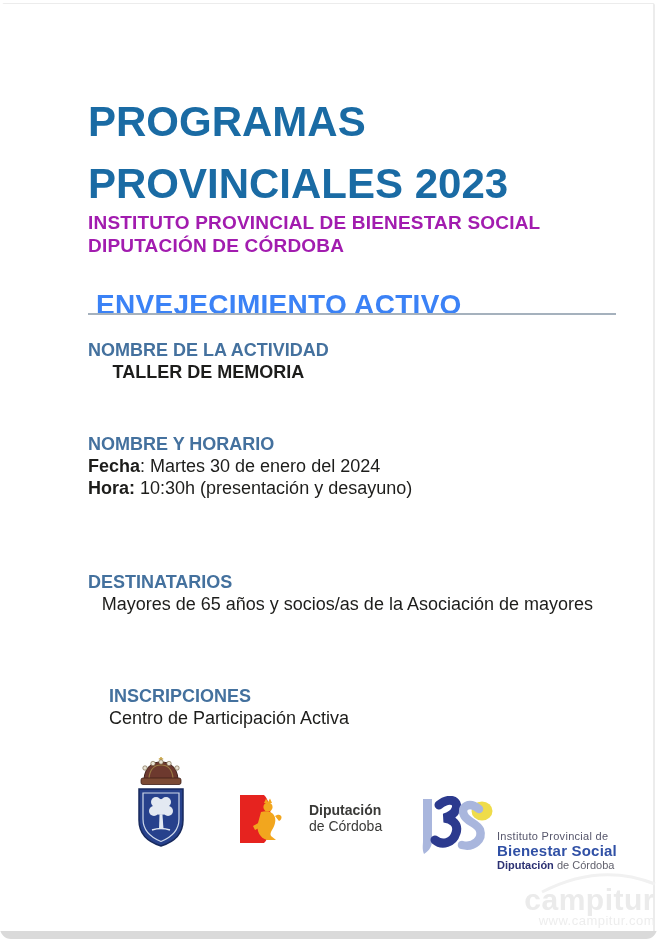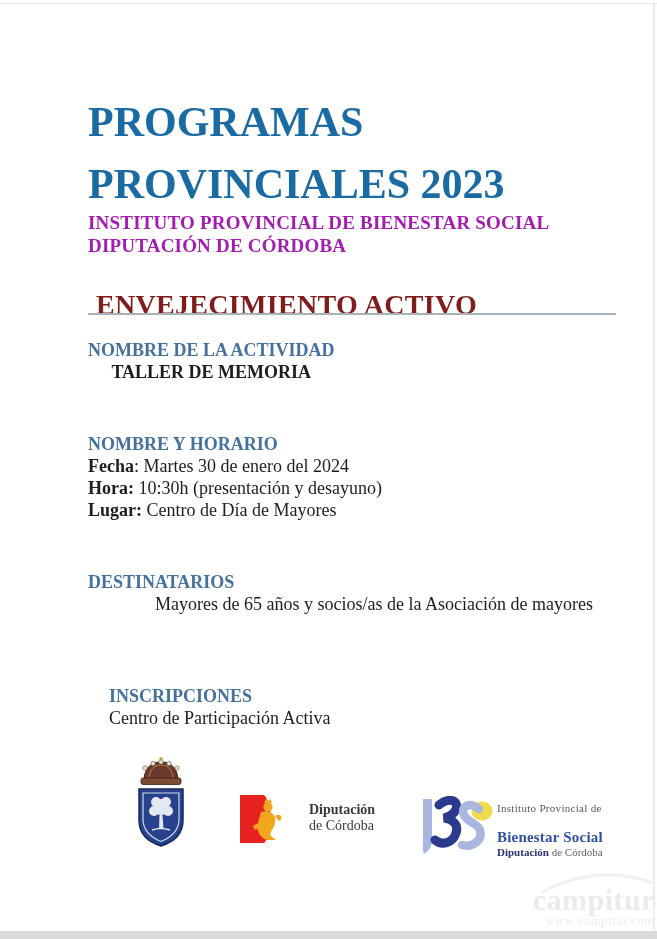--- a/index.html
+++ b/index.html
@@ -1,48 +1,48 @@
 <!DOCTYPE html>
 <html><head>
 <meta charset="utf-8">
 <style>
   html,body{margin:0;padding:0;background:#ffffff;}
   .page{
     position:relative;width:657px;height:939px;background:#ffffff;overflow:hidden;
-    font-family:Liberation Serif, serif;color:#1d1d1b;
+    font-family:Liberation Sans, sans-serif;color:#1d1d1b;border-radius:11px;
   }
   .top-edge{position:absolute;left:0;top:3px;width:657px;height:1px;background:#ececec;}
   .right-edge{position:absolute;left:653px;top:4px;width:2px;height:927px;background:#ececec;}
   .bottom-bar{position:absolute;left:0;top:931px;width:657px;height:8px;background:#dadada;}
 
   .title{position:absolute;left:88px;top:91px;margin:0;font-size:42px;line-height:62px;
          font-weight:700;color:#1a6ba4;}
   .title span{display:block;}
   .subtitle{position:absolute;left:88px;top:211px;font-size:19px;line-height:23px;
             font-weight:700;color:#a21caf;letter-spacing:0.2px;}
   .subtitle span{display:block;}
 
   .program-heading{position:absolute;left:88px;top:280px;margin:8px;font-size:28px;line-height:34px;
-                   font-weight:700;color:#7f1d1d;letter-spacing:0.3px;}
+                   font-weight:700;color:#3b82f6;letter-spacing:0.3px;}
   .heading-rule{position:absolute;left:88px;top:313px;width:528px;height:2px;background:#a5b1bd;}
 
   .block{position:absolute;left:88px;font-size:18px;line-height:22px;color:#1d1d1b;}
   .block .label{color:#44719e;font-weight:700;}
   .block .bold{font-weight:700;text-align:center;}
   .block b{font-weight:700;margin-top:21px;}
   .recipients-text{width:505px;text-align:right;}
 
   
   .logo{position:absolute;}
   .dip-text{position:absolute;left:309px;top:802px;font-size:14px;line-height:16px;color:#3a3a38;}
   .dip-text .l1{font-weight:700;display:block;}
   .dip-text .l2{display:block;}
   .ibs-text{position:absolute;left:497px;top:802px;}
-  .ibs-l1{font-size:11px;line-height:12px;color:#56566b;letter-spacing:0.3px;}
-  .ibs-l2{font-size:15px;line-height:15px;font-weight:700;color:#3050a5;letter-spacing:0.2px;margin-top:16px;}
+  .ibs-l1{font-size:11px;line-height:12px;color:#56566b;letter-spacing:0.3px;margin-top:28px;}
+  .ibs-l2{font-size:15px;line-height:15px;font-weight:700;color:#3050a5;letter-spacing:0.2px;margin-top:1px;}
   .ibs-l3{font-size:11px;line-height:12px;color:#62626e;margin-top:1px;}
   .ibs-l3 b{color:#2c3173;}
 
   
   .watermark{position:absolute;left:495px;top:884px;width:160px;text-align:right;pointer-events:none;}
   .wm-text{font-size:30px;line-height:32px;font-weight:700;color:#ebebeb;letter-spacing:0.5px;}
   .wm-url{font-size:13px;line-height:13px;color:#ededed;margin-top:-2px;letter-spacing:0.5px;}
   .wm-arc{position:absolute;left:540px;top:868px;}
 </style>
 </head>
@@ -68,21 +68,20 @@
 
   <section class="block" style="top:339px;">
     <div class="label">NOMBRE DE LA ACTIVIDAD</div>
     <div class="bold">TALLER DE MEMORIA</div>
   </section>
 
   <section class="block" style="top:433px;">
     <div class="label">NOMBRE Y HORARIO</div>
     <div><b>Fecha</b><span>: Martes 30 de enero del 2024</span></div>
     <div><b>Hora:</b><span> 10:30h (presentación y desayuno)</span></div>
-    <div><b>Lugar:</b><span> Centro de Día de Mayores</span></div>
   </section>
 
   <section class="block" style="top:571px;">
     <div class="label">DESTINATARIOS</div>
     <div class="recipients-text">Mayores de 65 años y socios/as de la Asociación de mayores</div>
   </section>
 
   <section class="block" style="top:685px;margin-left:21px;">
     <div class="label">INSCRIPCIONES</div>
     <div>Centro de Participación Activa</div>

